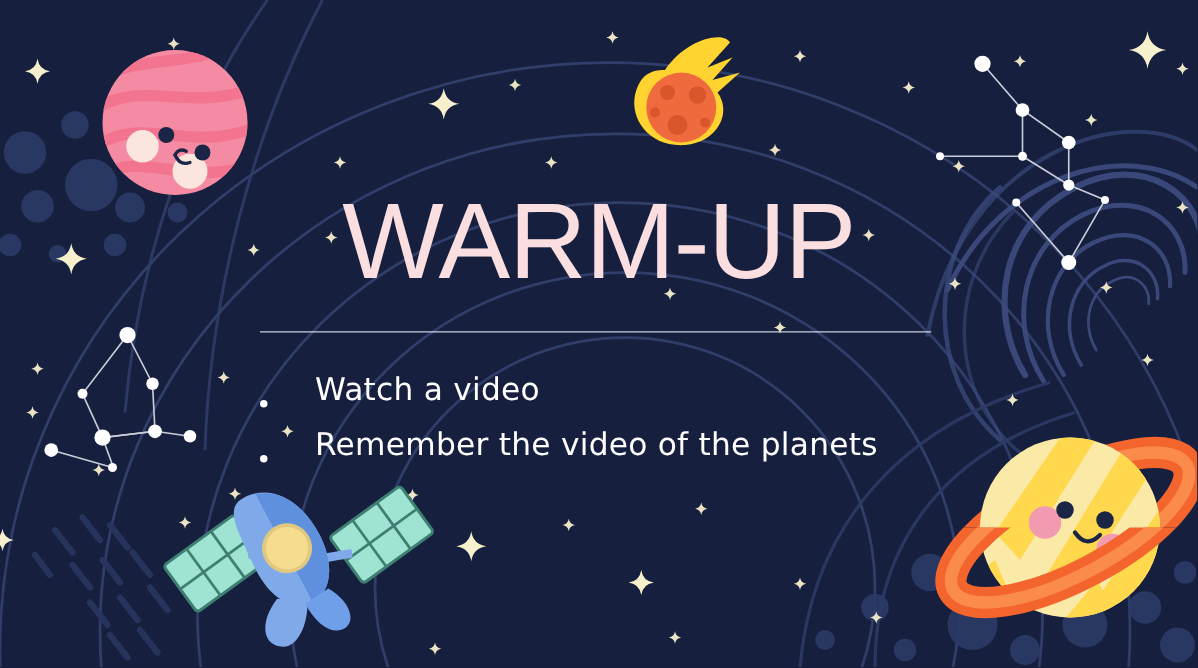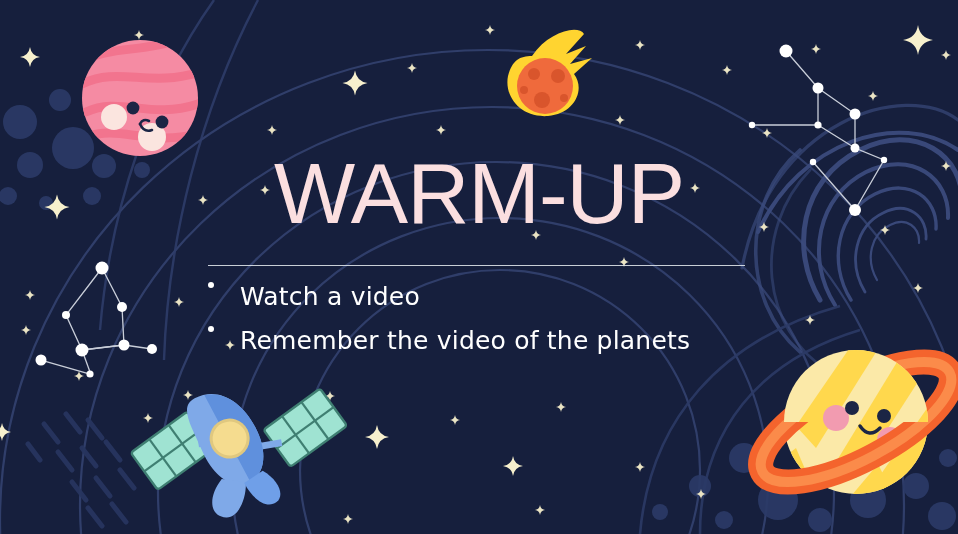--- a/index.html
+++ b/index.html
@@ -34,22 +34,23 @@
   #divider{
     position:absolute;left:208px;top:265px;width:537px;height:1px;
     background:#e9eef2;
     opacity:.85;
   }
   #bullets{
     position:absolute;left:208px;top:282px;width:700px;
     pointer-events:auto;
   }
   .bullet-row{
-    display:flex;align-items:flex-start;
+    display:flex;align-items:flex-end;
     height:44px;
+    gap:12px;
   }
   .bullet-dot{
     width:6px;height:6px;border-radius:50%;
     background:#ffffff;flex:0 0 auto;
     margin-right:26px;
   }
   .bullet-text{
     font-family:"DejaVu Sans", sans-serif;
     font-size:25px;
     font-weight:400;

